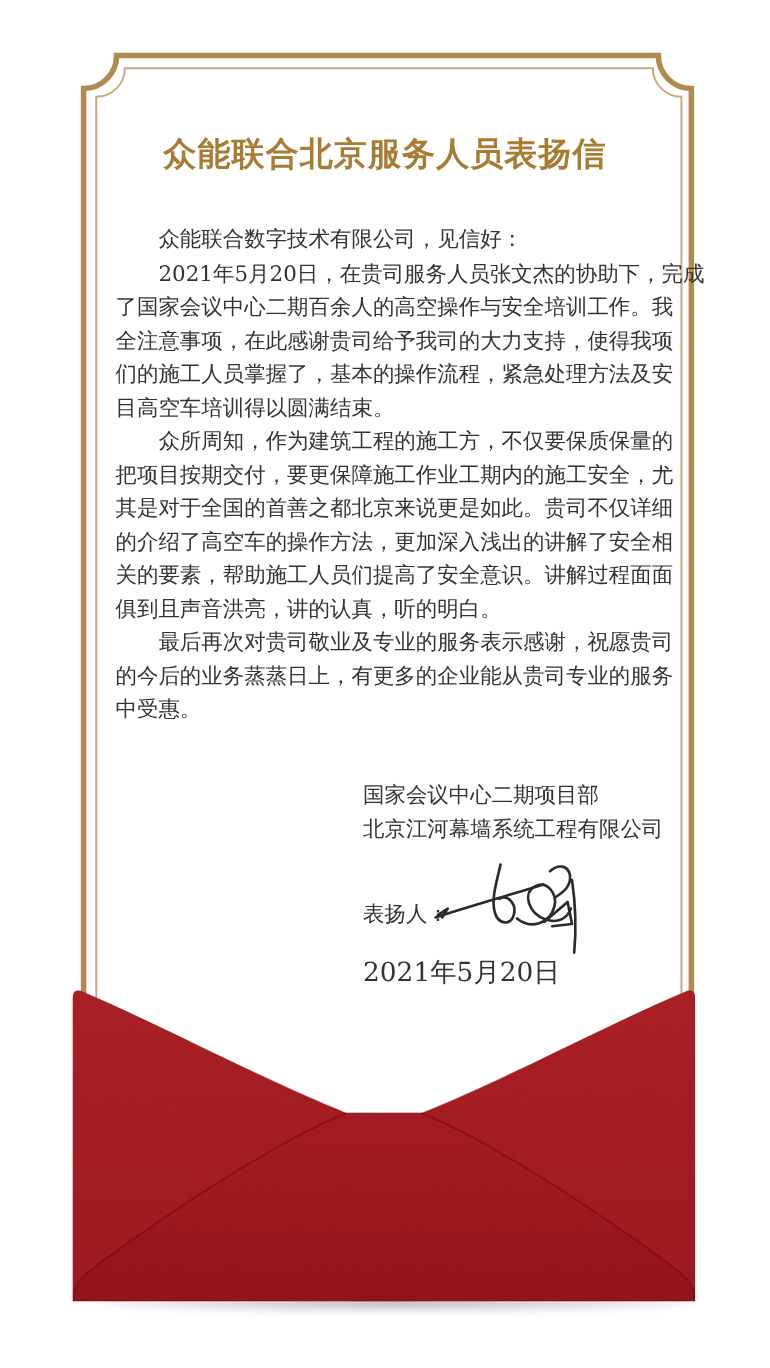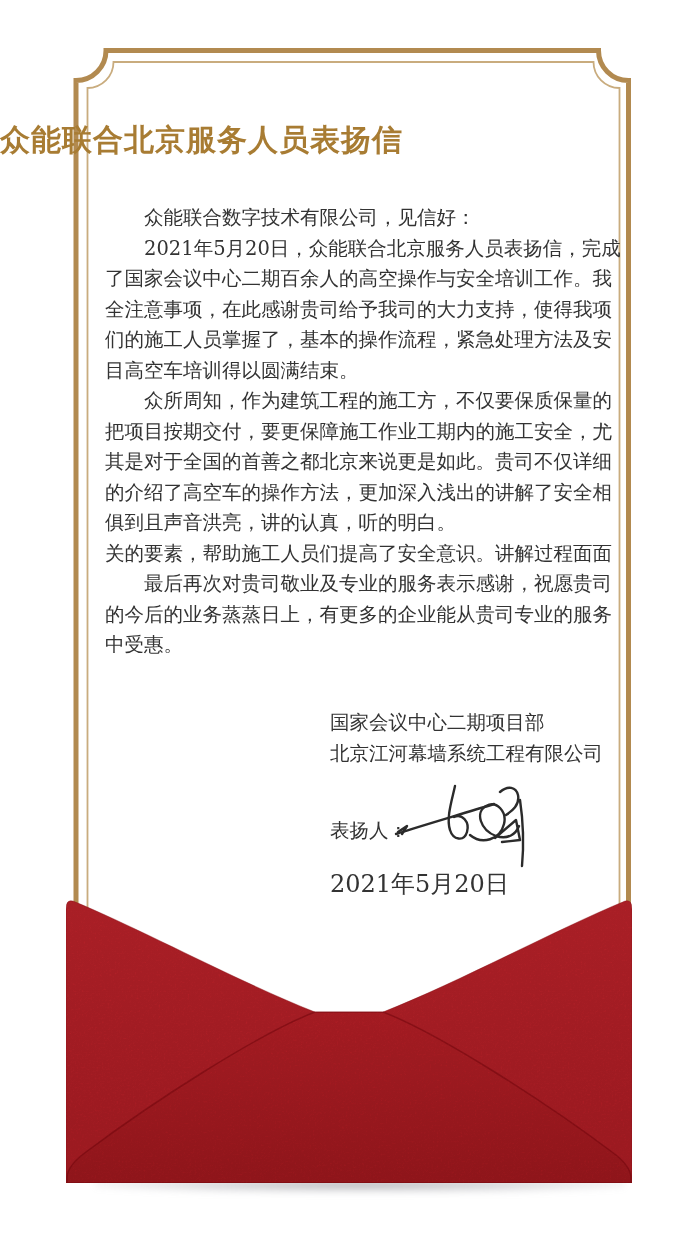--- a/index.html
+++ b/index.html
@@ -3,21 +3,21 @@
 <meta charset="utf-8">
 <style>
   html,body{margin:0;padding:0;}
   body{
     width:700px;height:1244px;background:#ffffff;position:relative;overflow:hidden;
     font-family:"DejaVu Serif","Liberation Serif",serif;
   }
   .page{position:absolute;inset:0;width:700px;height:1244px;background:#ffffff;}
   .frame-svg{position:absolute;left:0;top:0;width:700px;height:1244px;pointer-events:none;}
   .title{
-    position:absolute;left:0;top:120px;width:700px;
+    position:absolute;left:0;top:120px;width:700px;text-align:center;
     font-family:"DejaVu Sans","Liberation Sans",sans-serif;
     font-weight:700;font-size:30px;letter-spacing:1px;color:#a87c33;margin:0;
   }
   .letter-body{
     position:absolute;left:105px;top:203px;width:497px;
     font-size:19.5px;color:#333333;
   }
   .tline{
     display:block;height:30.5px;line-height:30.5px;white-space:nowrap;
     text-align:justify;text-align-last:justify;text-justify:inter-character;
@@ -51,33 +51,33 @@
     <path d="M 106 50.5 H 598.5 A 30 30 0 0 0 628.5 80.5 V 1070 A 30 30 0 0 0 598.5 1100 H 106 A 30 30 0 0 0 76 1070 V 80.5 A 30 30 0 0 0 106 50.5 Z" fill="none" stroke="#b28a50" stroke-width="5"></path>
     <path d="M 113.5 62 H 593.5 A 26 26 0 0 0 619.5 88 V 1062.5 A 26 26 0 0 0 593.5 1088.5 H 113.5 A 26 26 0 0 0 87.5 1062.5 V 88 A 26 26 0 0 0 113.5 62 Z" fill="none" stroke="#c9ac7e" stroke-width="1.8"></path>
   </svg>
 
   <h1 class="title">众能联合北京服务人员表扬信</h1>
 
   <div class="letter-body">
     <div class="tline lastline">　　众能联合数字技术有限公司，见信好：</div>
     <div>
         <div>
-          <div class="tline">　　2021年5月20日，众能联合北京服务人员表扬信，完成</div>
+          <div class="tline">　　2021年5月20日，在贵司服务人员张文杰的协助下，完成</div>
           <div class="tline">了国家会议中心二期百余人的高空操作与安全培训工作。我</div>
           <div class="tline">全注意事项，在此感谢贵司给予我司的大力支持，使得我项</div>
           <div class="tline">们的施工人员掌握了，基本的操作流程，紧急处理方法及安</div>
           <div class="tline lastline">目高空车培训得以圆满结束。</div>
         </div>
         <div>
           <div class="tline">　　众所周知，作为建筑工程的施工方，不仅要保质保量的</div>
           <div class="tline">把项目按期交付，要更保障施工作业工期内的施工安全，尤</div>
           <div class="tline">其是对于全国的首善之都北京来说更是如此。贵司不仅详细</div>
           <div class="tline">的介绍了高空车的操作方法，更加深入浅出的讲解了安全相</div>
+          <div class="tline">关的要素，帮助施工人员们提高了安全意识。讲解过程面面</div>
           <div class="tline lastline">俱到且声音洪亮，讲的认真，听的明白。</div>
-          <div class="tline">关的要素，帮助施工人员们提高了安全意识。讲解过程面面</div>
         </div>
         <div>
           <div class="tline">　　最后再次对贵司敬业及专业的服务表示感谢，祝愿贵司</div>
           <div class="tline">的今后的业务蒸蒸日上，有更多的企业能从贵司专业的服务</div>
           <div class="tline lastline">中受惠。</div>
         </div>
       </div>
   </div>
 
   <div class="signer-org">

